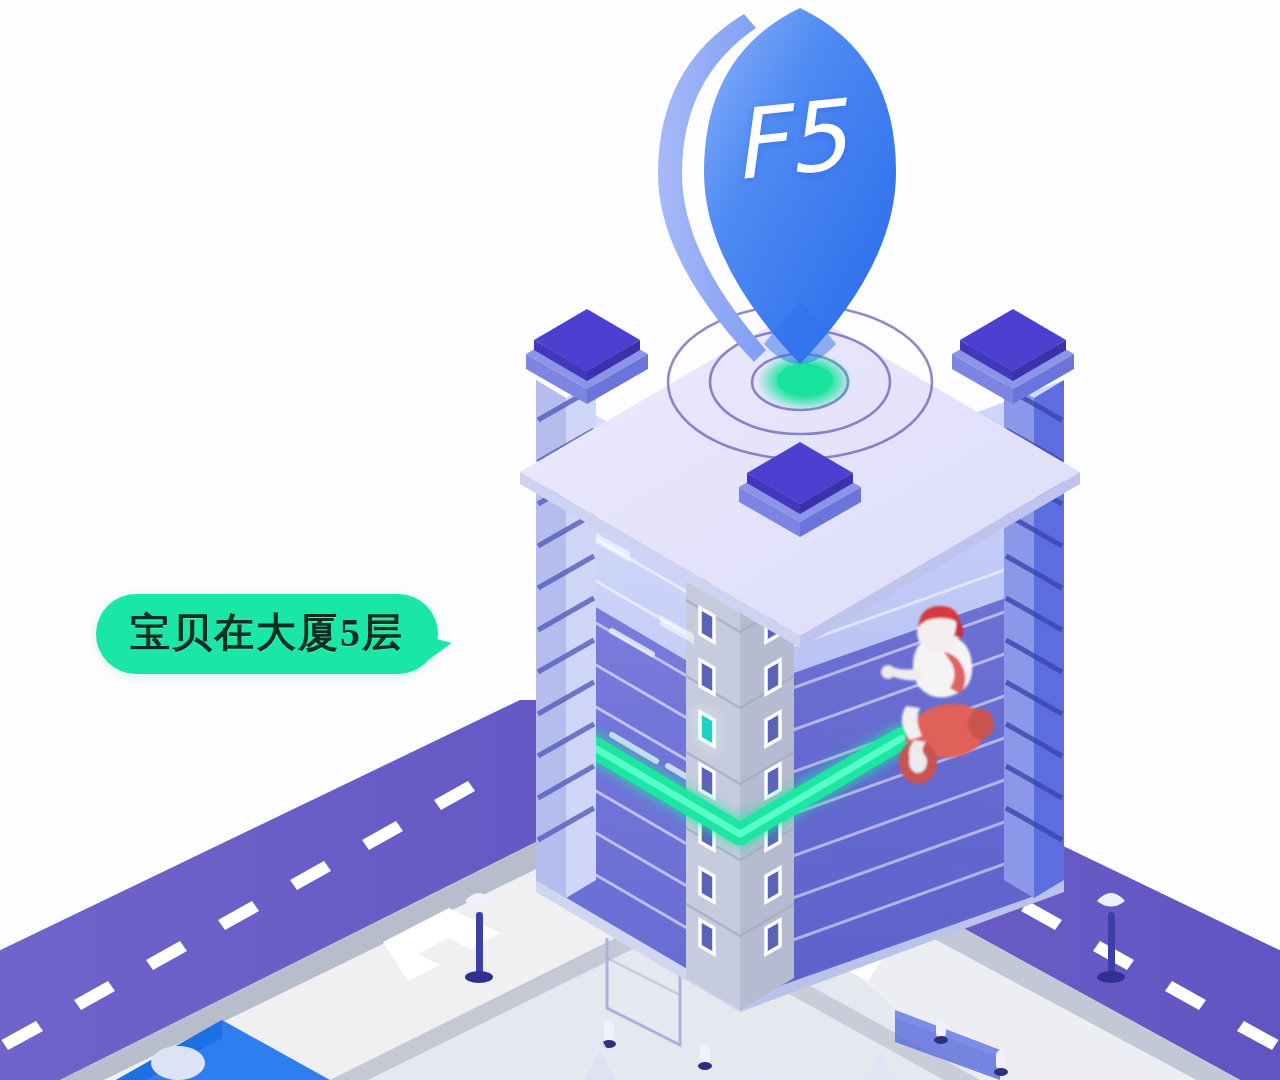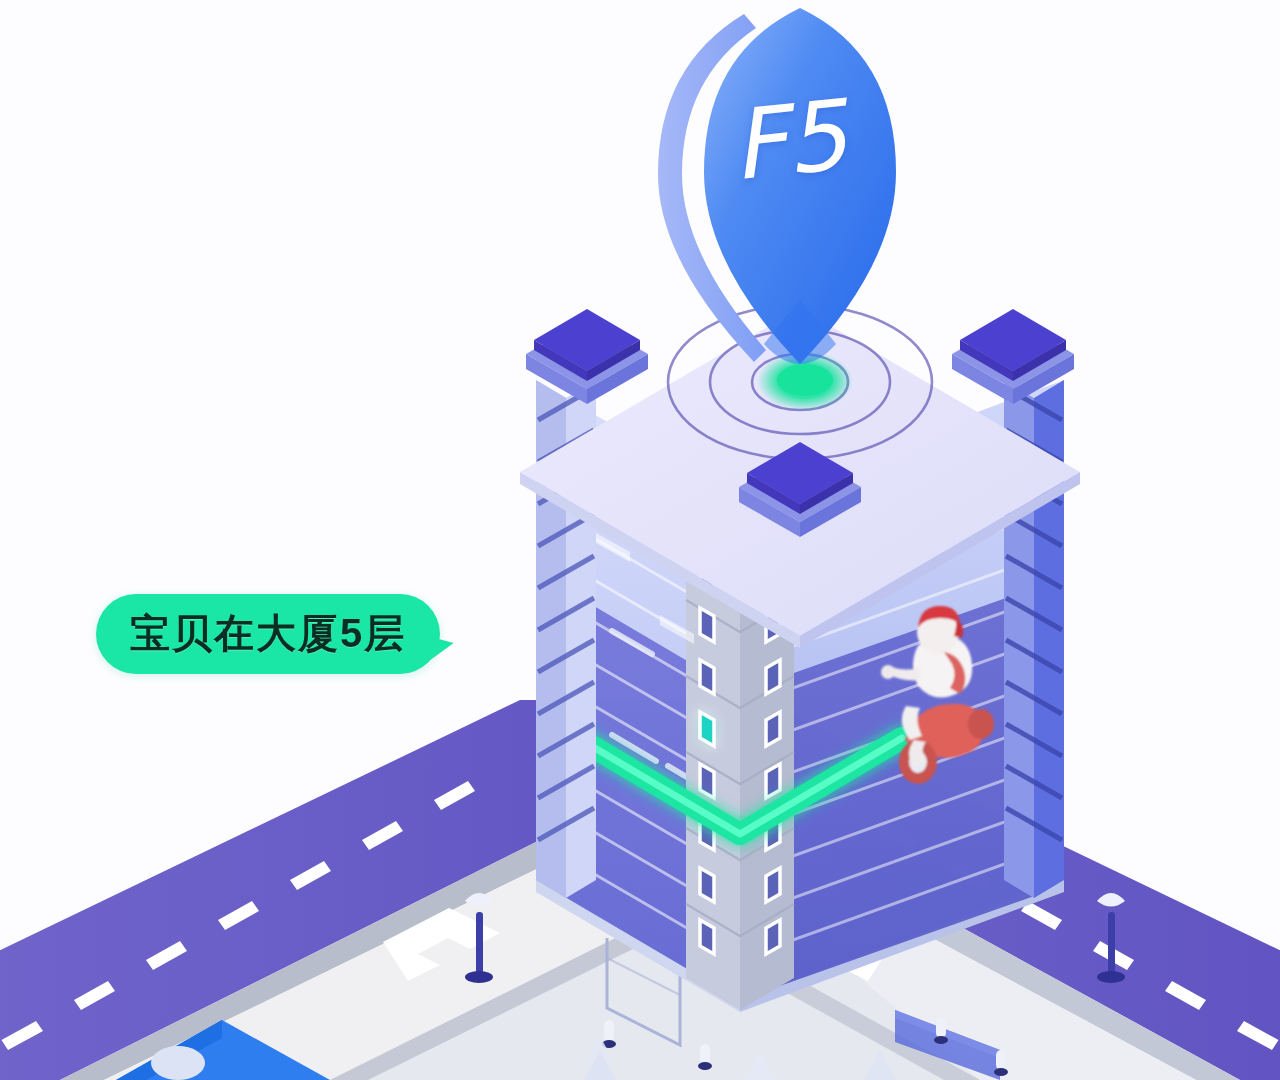--- a/index.html
+++ b/index.html
@@ -16,21 +16,21 @@
     position:absolute;left:96px;top:594px;
   }
   .bubble{
     position:relative;
     background:#1ae6a6;
     border-radius:44px;
     padding:19px 34px 21px 34px;
     box-shadow:0 2px 10px rgba(20,180,140,.18);
   }
   .bubble-text{
-    font-family:Liberation Sans, sans-serif;
+    font-family:Liberation Serif, serif;
     font-size:40px;
     font-weight:700;
     color:#0a2f22;
     letter-spacing:2px;
     line-height:1;
     white-space:nowrap;
     text-shadow:0 1px 0 rgba(255,255,255,.25);
   }
   .bubble-tail{
     position:absolute;

